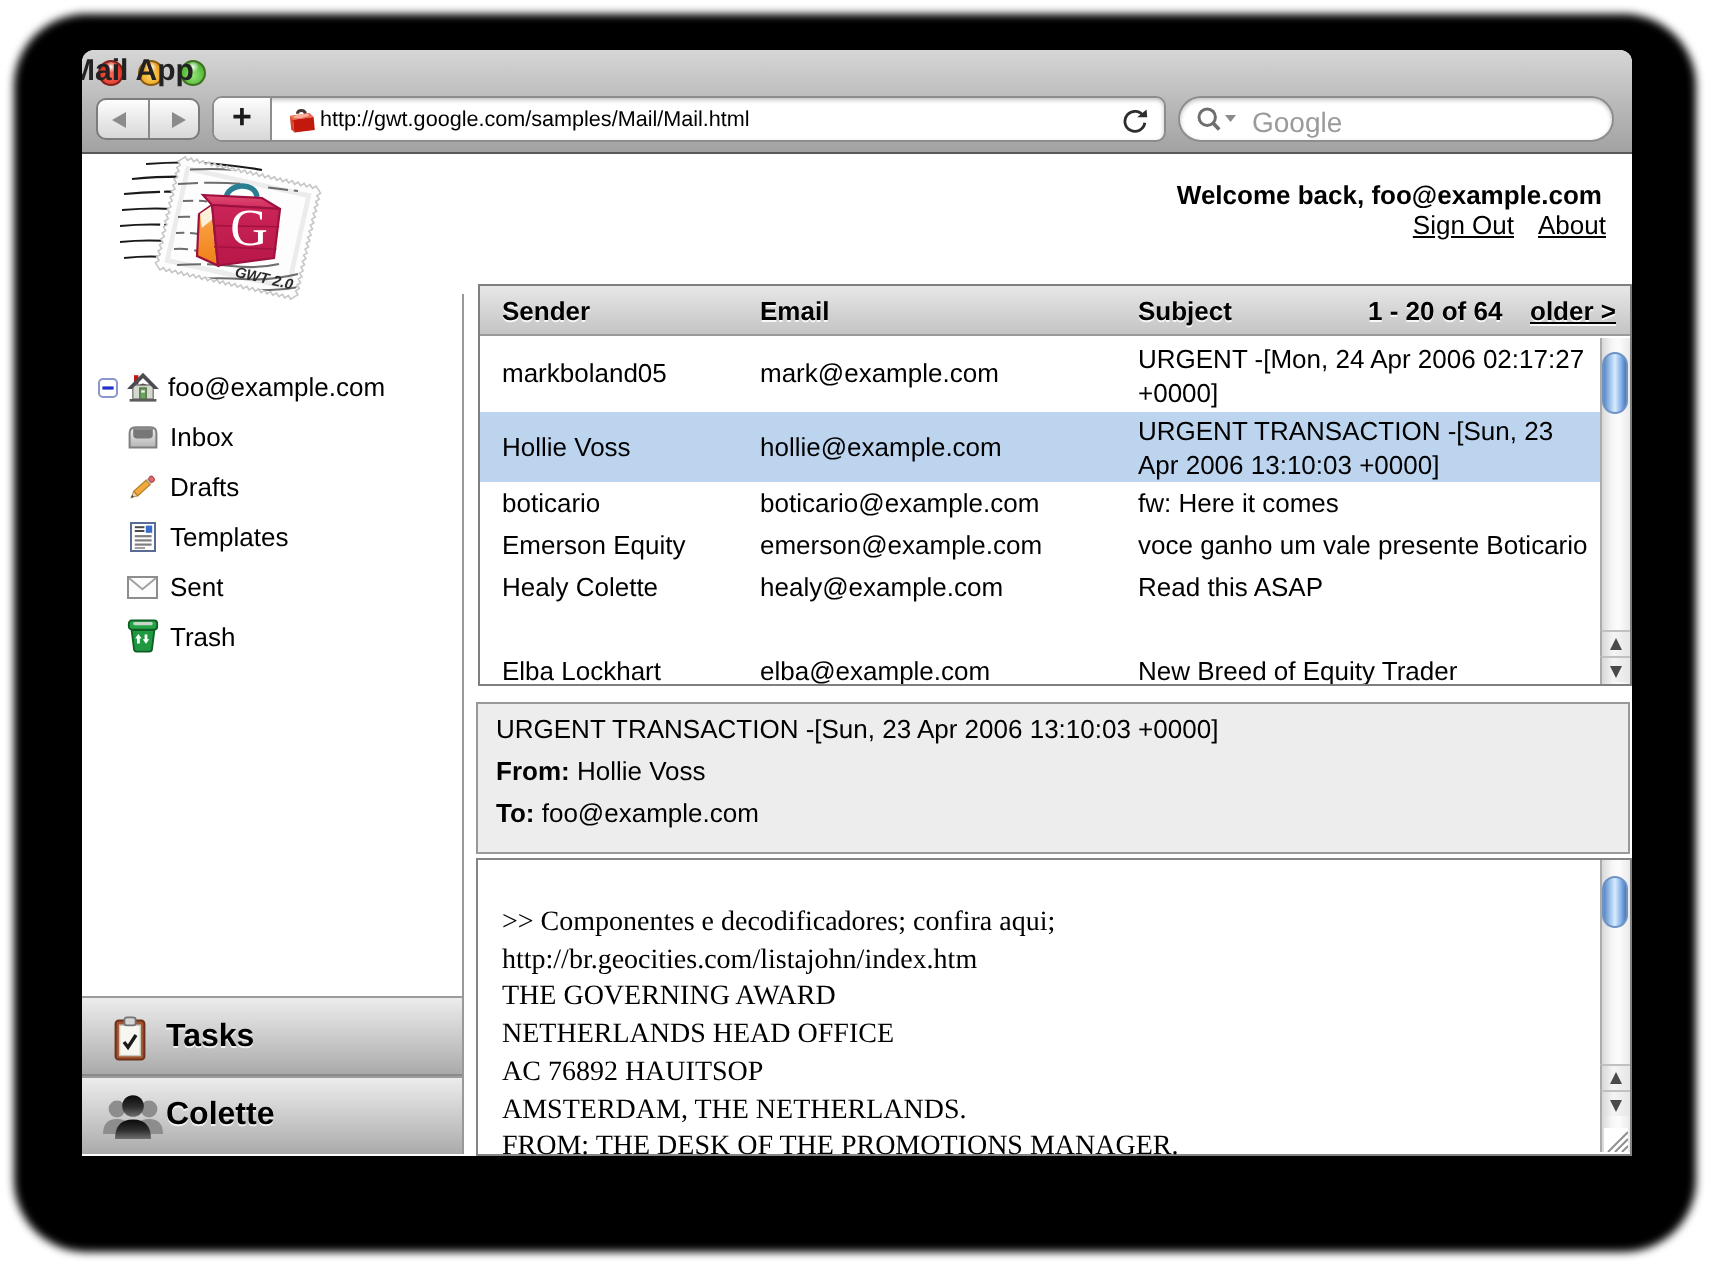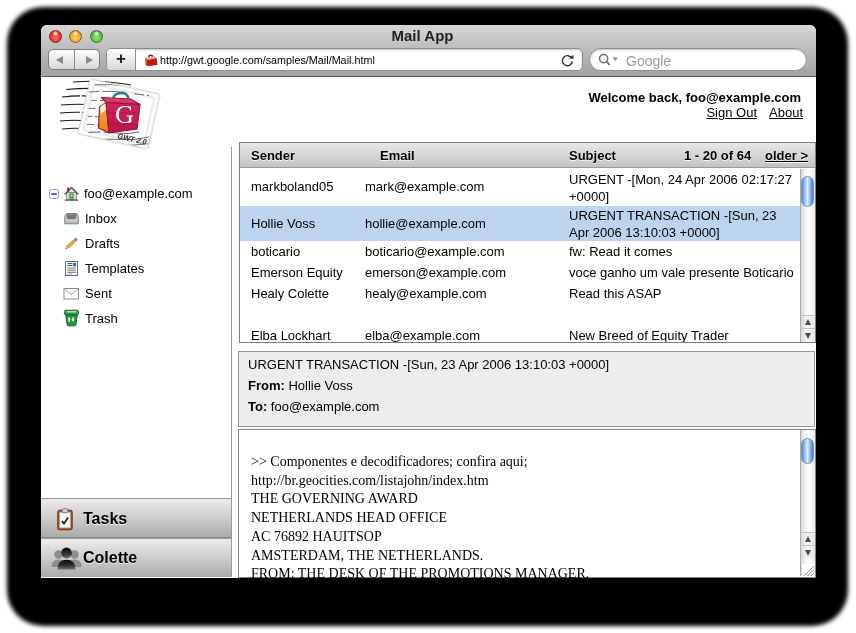--- a/index.html
+++ b/index.html
@@ -16,21 +16,21 @@
 .light { position:absolute; top:5px; width:13px; height:13px; border-radius:50%; }
 #lr { left:8px;  border:1px solid #7e241c;
   background:radial-gradient(circle at 50% 22%, #fff, rgba(255,255,255,0) 30%),
              radial-gradient(circle at 50% 62%, #fc6a5e, #e23527 62%, #9b241c); }
 #ly { left:28px; border:1px solid #8a5c12;
   background:radial-gradient(circle at 50% 22%, #fff, rgba(255,255,255,0) 30%),
              radial-gradient(circle at 50% 62%, #fcd665, #eda21e 62%, #a96e12); }
 #lg { left:49px; border:1px solid #3e7022;
   background:radial-gradient(circle at 50% 22%, #f4fff0, rgba(255,255,255,0) 30%),
              radial-gradient(circle at 50% 62%, #95e476, #57bb3a 62%, #3c7d24); }
-#title { position:absolute; top:2px; left:-6px; width:775px; text-align:center;
+#title { position:absolute; top:2px; left:-6px; width:775px; 
   font-size:15px; font-weight:bold; color:#222; }
 .tbtn { position:absolute; top:24px; height:21px;
   background:linear-gradient(#fdfdfd, #ececec 45%, #d8d8d8);
   border:1px solid #7c7c7c; border-radius:5px; }
 #backfwd { left:7px; width:52px; }
 #bfsep { position:absolute; left:25px; top:0; width:1px; height:19px; background:#8a8a8a; }
 .tri { position:absolute; top:6px; width:0; height:0; border-top:4.5px solid transparent;
   border-bottom:4.5px solid transparent; }
 #tback { left:7px; border-right:7px solid #8b8b8b; }
 #tfwd  { left:37px; border-left:7px solid #8b8b8b; }
@@ -66,21 +66,21 @@
 .trow .ttxt { position:absolute; left:43px; top:5px; }
 #list { position:absolute; left:198px; top:65px; width:577px; height:201px;
   border:1px solid #7f7f7f; background:#fff; overflow:hidden; }
 #lhead { position:absolute; left:0; top:0; width:575px; height:25px;
   background:linear-gradient(#e7e7e7, #d2d2d2 60%, #c4c4c4);
   border-bottom:1px solid #999; font-size:13px; font-weight:bold;
   text-shadow:0 1px 0 rgba(255,255,255,.85); }
 #lhead div { position:absolute; top:5px; }
 .lrow { position:absolute; left:0; width:560px; font-size:13px; }
 .lrow div { position:absolute; }
-.c1 { left:11px; } .c2 { left:125px; } .c3 { left:329px; width:230px; line-height:16.5px; }
+.c1 { left:11px; } .c2 { left:140px; } .c3 { left:329px; width:230px; line-height:16.5px; }
 #scroll1 { position:absolute; right:0; top:26px; width:15px; height:174px; }
 #dheader { position:absolute; left:197px; top:274px; width:577px; height:76px;
   background:#ededed; border:1px solid #999; font-size:13px; }
 #dheader div { position:absolute; left:9px; }
 #dbody { position:absolute; left:197px; top:352px; width:578px; height:149px;
   background:#fff; border:1px solid #848484; }
 #dtext { position:absolute; left:12px; top:23px; font-family:"Liberation Serif", serif;
   font-size:14px; line-height:18.7px; color:#000; }
 #scroll2 { position:absolute; right:0; top:0; width:15px; height:146px; }
 .sbtrack { position:absolute; left:0; top:0; width:15px; height:100%;
@@ -313,21 +313,21 @@
           <div class="c3" style="top:3px">URGENT -[Mon, 24 Apr 2006 02:17:27 +0000]</div>
         </div>
         <div class="lrow" style="top:63px; height:35px; background:#bdd4ef">
           <div class="c1" style="top:10px">Hollie Voss</div>
           <div class="c2" style="top:10px">hollie@example.com</div>
           <div class="c3" style="top:2px">URGENT TRANSACTION -[Sun, 23 Apr 2006 13:10:03 +0000]</div>
         </div>
         <div class="lrow" style="top:98px; height:21px">
           <div class="c1" style="top:3px">boticario</div>
           <div class="c2" style="top:3px">boticario@example.com</div>
-          <div class="c3" style="top:3px">fw: Read it comes</div>
+          <div class="c3" style="top:3px">fw: Here it comes</div>
         </div>
         <div class="lrow" style="top:119px; height:21px">
           <div class="c1" style="top:3px">Emerson Equity</div>
           <div class="c2" style="top:3px">emerson@example.com</div>
           <div class="c3" style="top:3px">voce ganho um vale presente Boticario</div>
         </div>
         <div class="lrow" style="top:140px; height:21px">
           <div class="c1" style="top:3px">Healy Colette</div>
           <div class="c2" style="top:3px">healy@example.com</div>
           <div class="c3" style="top:3px">Read this ASAP</div>

